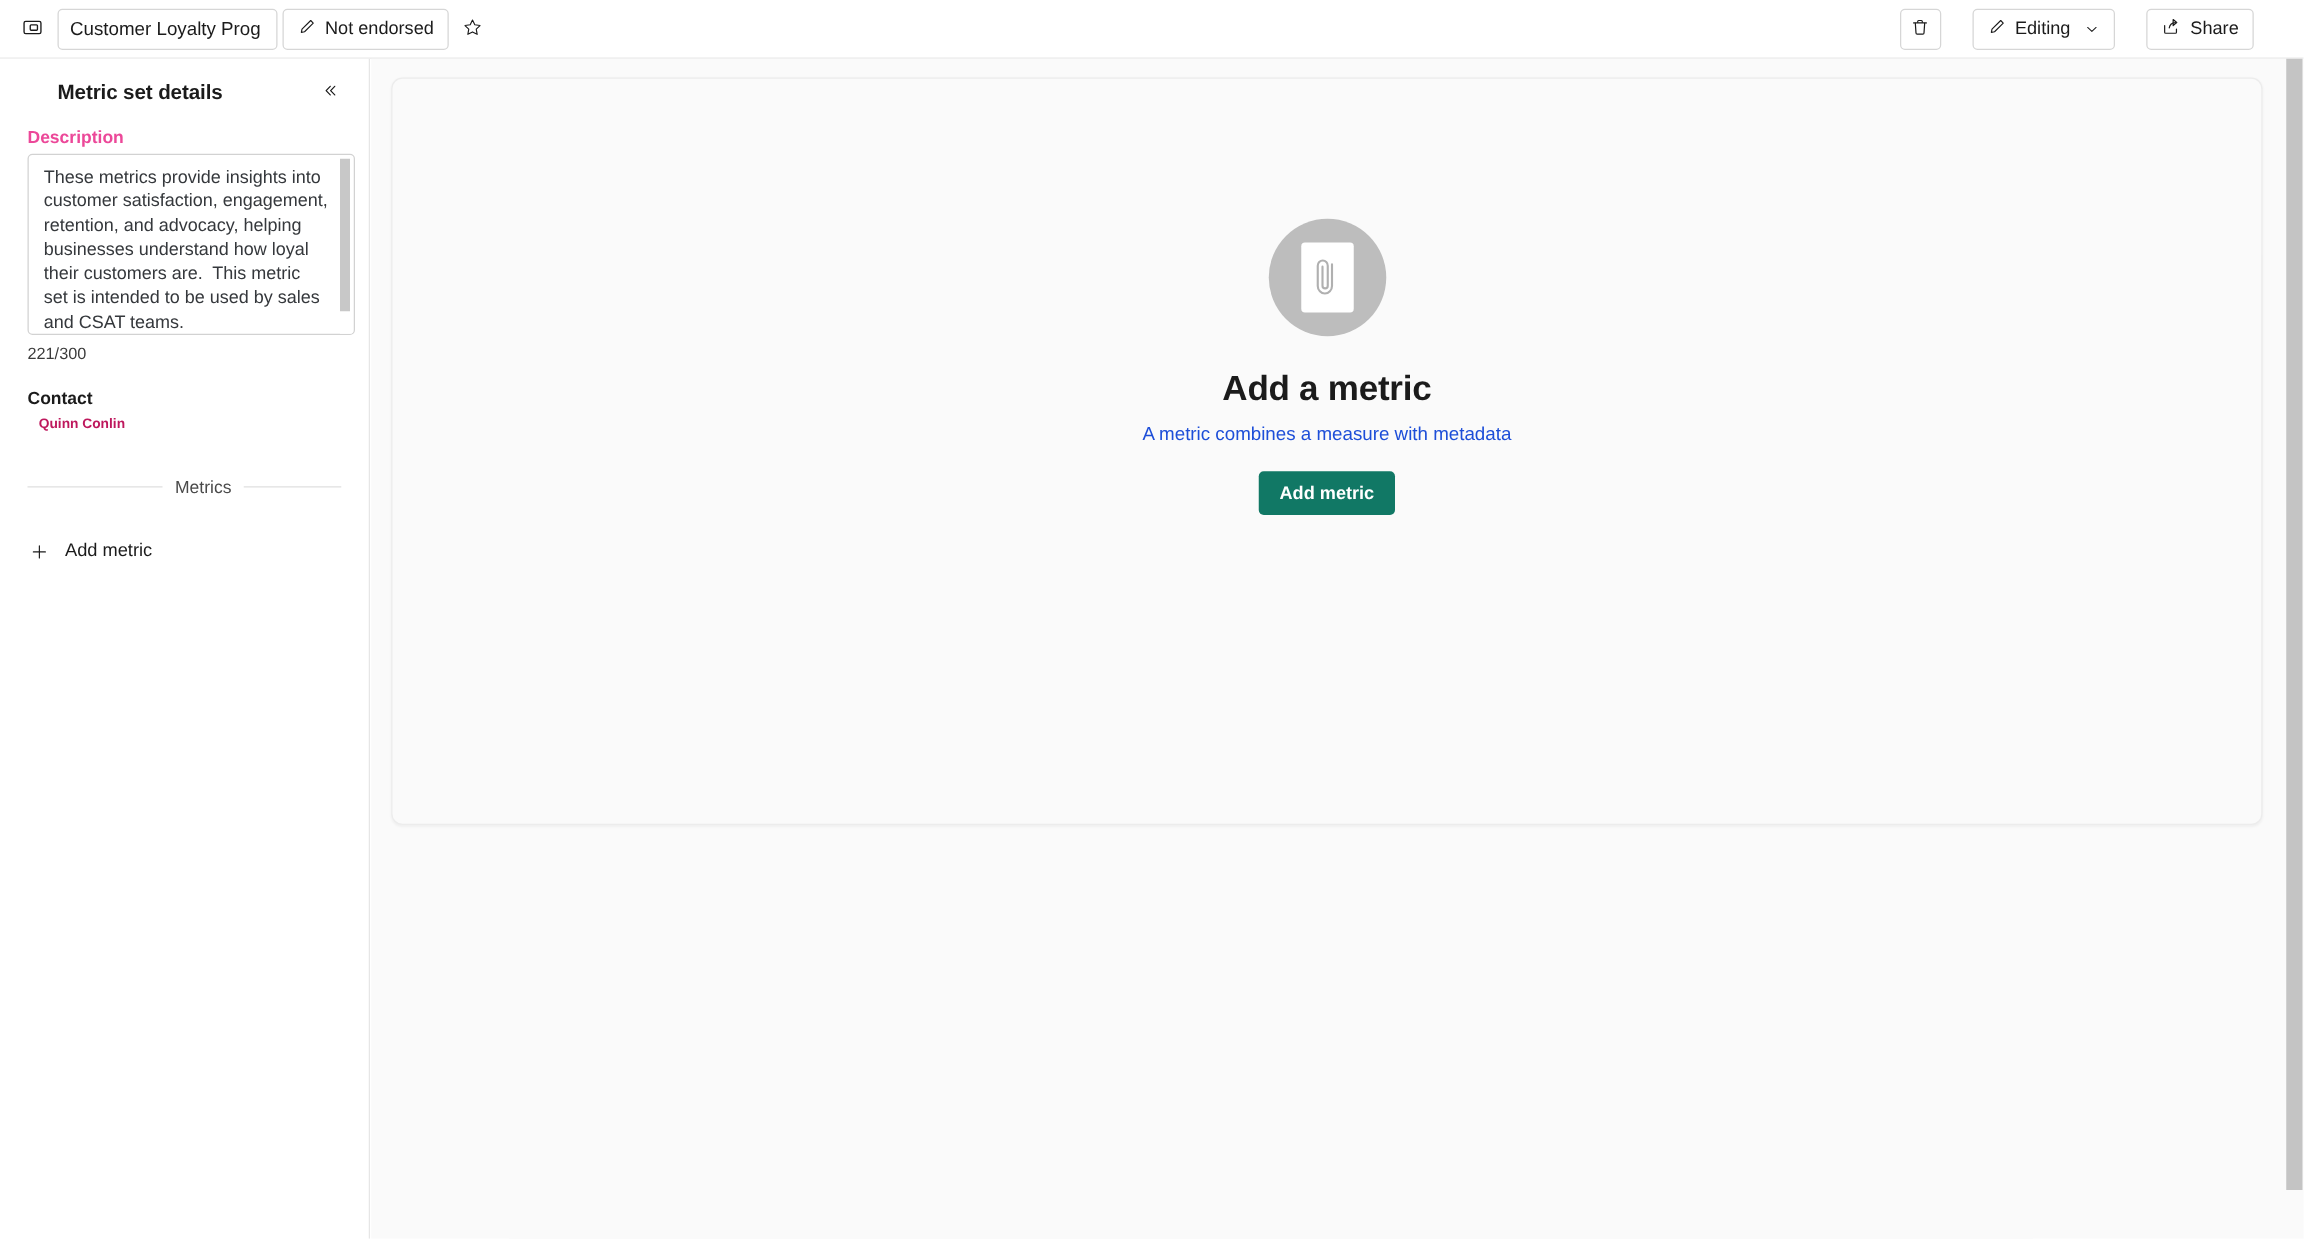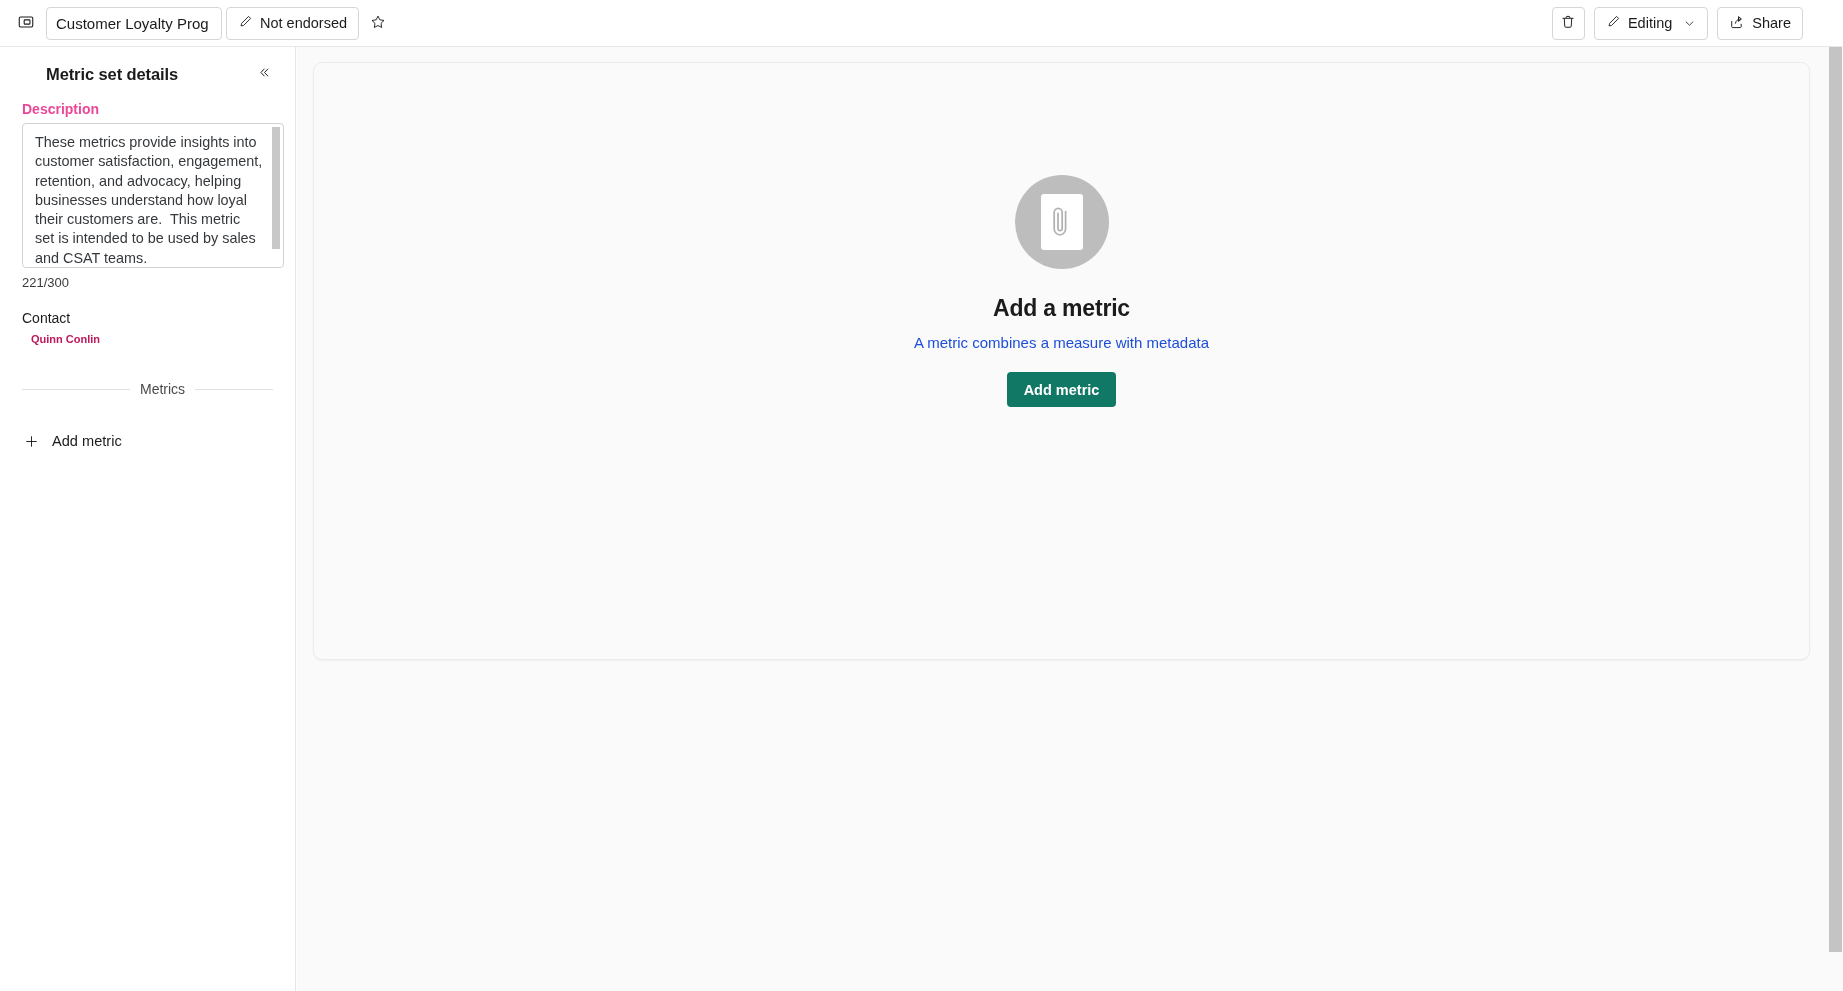--- a/index.html
+++ b/index.html
@@ -27,21 +27,21 @@
     width: 1843px;
     height: 47px;
     background: #ffffff;
     border-bottom: 1px solid #e8e8e8;
     display: flex;
     align-items: center;
     padding: 0 14px 0 10px;
     justify-content: flex-end;
   }
   .tb-left { display: flex; align-items: center; gap: 4px; }
-  .tb-right { margin-left: auto; display: flex; align-items: center; gap: 9px; padding-right: 26px;}
+  .tb-right { margin-left: auto; display: flex; align-items: center; gap: 25px; padding-right: 26px;}
 
   .icon-btn {
     width: 32px; height: 32px;
     display: flex; align-items: center; justify-content: center;
     border-radius: 4px;
     background: transparent;
     border: none;
     cursor: pointer;
   }
 
@@ -169,21 +169,21 @@
     border-radius: 0;
   }
   .char-count {
     font-size: 13px;
     color: #3b3b3b;
     margin-top: 7px;
   }
 
   .contact-label {
     font-size: 14px;
-    font-weight: normal;
+    font-weight: bold;
     color: #1b1b1b;
     margin-top: 20px;
   }
   .contact-value {
     font-size: 11px;
     color: #be185d;
     margin-top: 7px;
     padding-left: 9px;
     font-weight: bold;
   }
@@ -263,21 +263,21 @@
     display: flex; align-items: center; justify-content: center;
   }
   .illus-page {
     width: 42px; height: 56px;
     background: #ffffff;
     border-radius: 3px;
     display: flex; align-items: center; justify-content: center;
   }
   .empty-title {
     margin-top: 26px;
-    font-size: 23px;
+    font-size: 28px;
     font-weight: bold;
     color: #1b1b1b;
     letter-spacing: -0.2px;
   }
   .empty-sub {
     margin-top: 12px;
     font-size: 15px;
     color: #1d4ed8;
   }
   .primary-btn {

